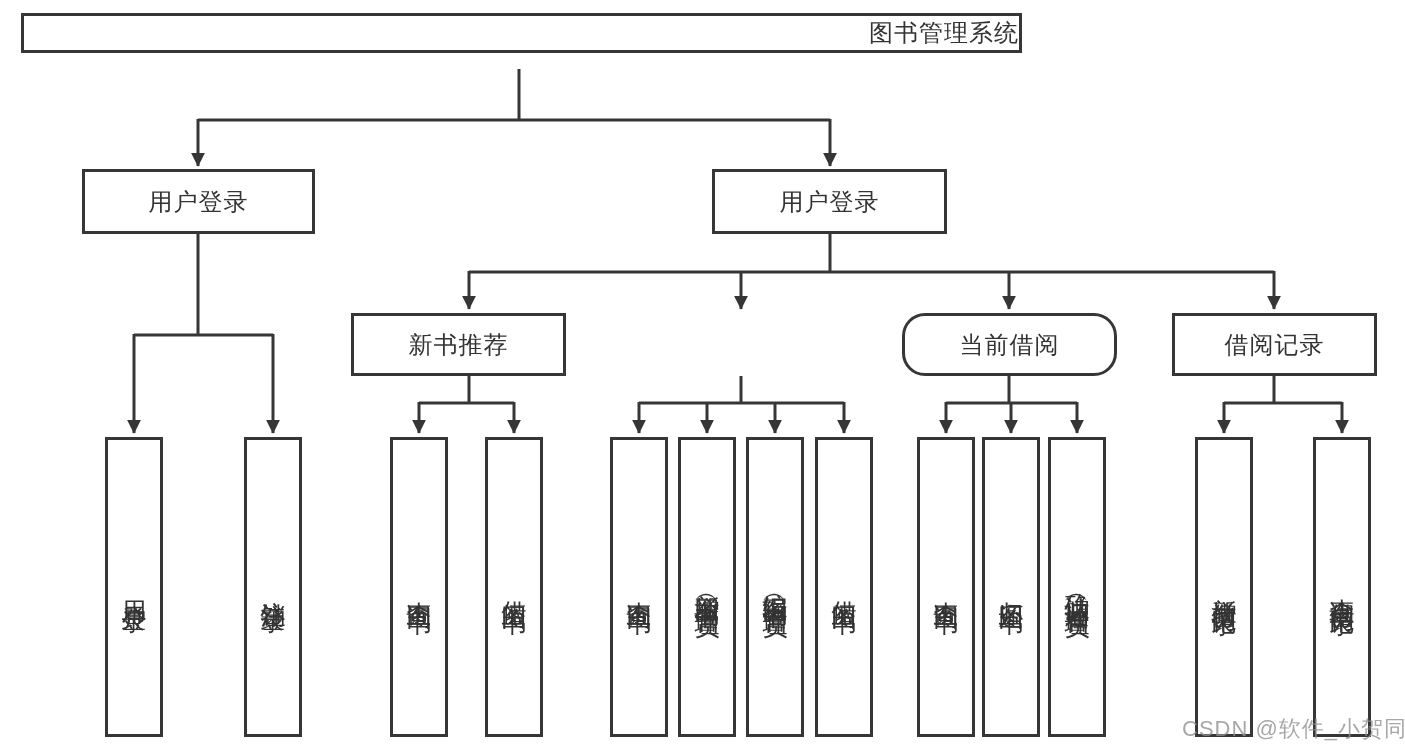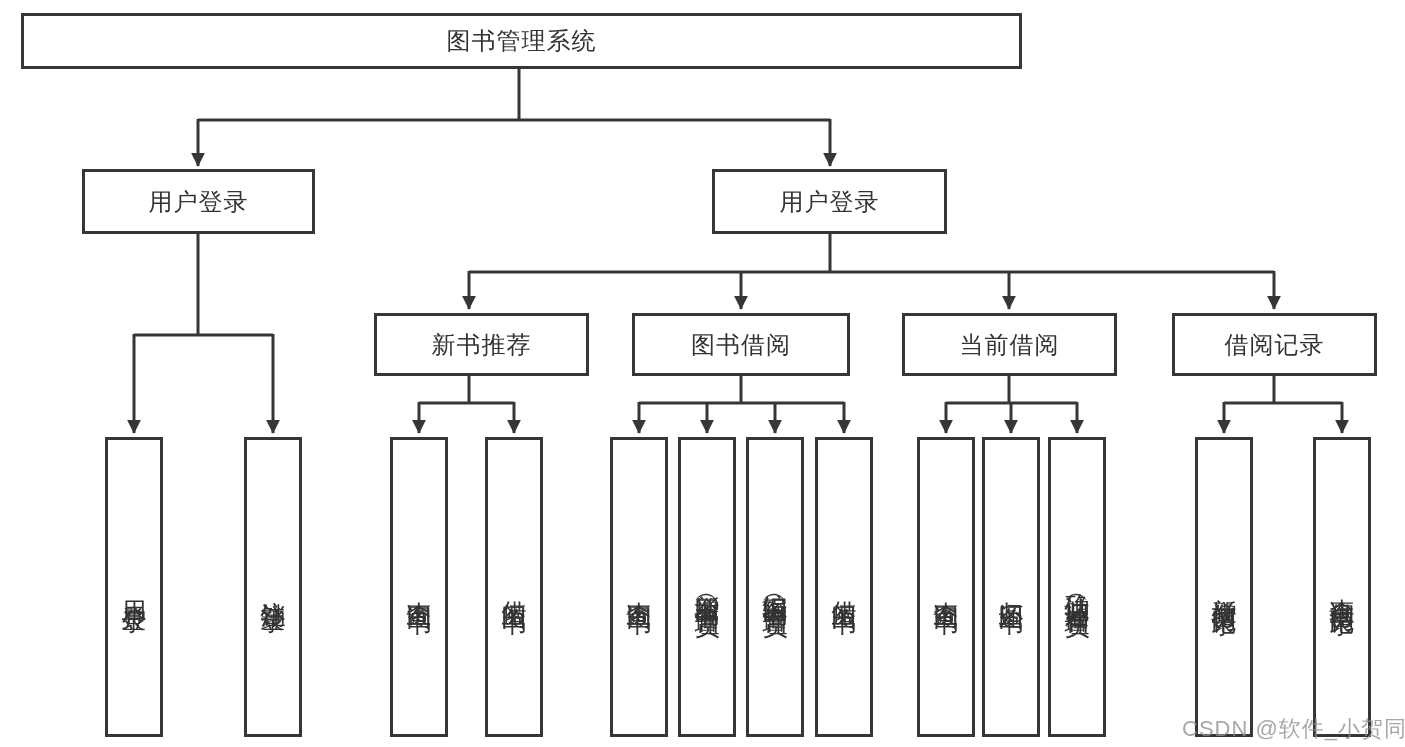--- a/index.html
+++ b/index.html
@@ -11,21 +11,21 @@
     box-sizing:border-box;
     background:#ffffff;
     border:3px solid #363636;
     display:flex;
     align-items:center;
     justify-content:center;
     color:#333333;
     z-index:2;
   }
   .hnode{font-size:24px;letter-spacing:1px;white-space:nowrap;}
-  .root{left:21px;top:13px;width:1001px;height:56px;}
+  .root{left:21px;top:13px;width:1001px;height:40px;justify-content:flex-end;}
   .lv2{height:65px;top:169px;}
   .lv3{height:63px;top:313px;}
   .leaf{top:437px;width:58px;height:300px;}
   .leaf span{
     writing-mode:vertical-rl;
     text-orientation:mixed;
     font-size:25px;
     letter-spacing:3px;
     line-height:1;
     white-space:nowrap;
@@ -92,27 +92,24 @@
     <span>图书管理系统</span>
   </div>
 
   <div class="node hnode lv2" style="left:82px;width:233px;">
     <span>用户登录</span>
   </div>
   <div class="node hnode lv2" style="left:712px;width:235px;">
     <span>用户登录</span>
   </div>
 
-  <div class="node hnode lv3" style="left:374px;width:215px;">
+  <div class="node hnode lv3" style="left:351px;width:215px;">
     <span>新书推荐</span>
   </div>
-  <div class="node hnode lv3" style="left:632px;width:218px;">
-    <span>图书借阅</span>
-  </div>
-  <div class="node hnode lv3" style="left:902px;width:215px;">
+  <div class="node hnode lv3" style="left:902px;width:215px;border-radius:23px;">
     <span>当前借阅</span>
   </div>
   <div class="node hnode lv3" style="left:1172px;width:205px;text-align:right;">
     <span>借阅记录</span>
   </div>
 
   <div class="node leaf" style="left:105px;">
     <span>用户登录</span>
   </div>
   <div class="node leaf" style="left:244px;">

